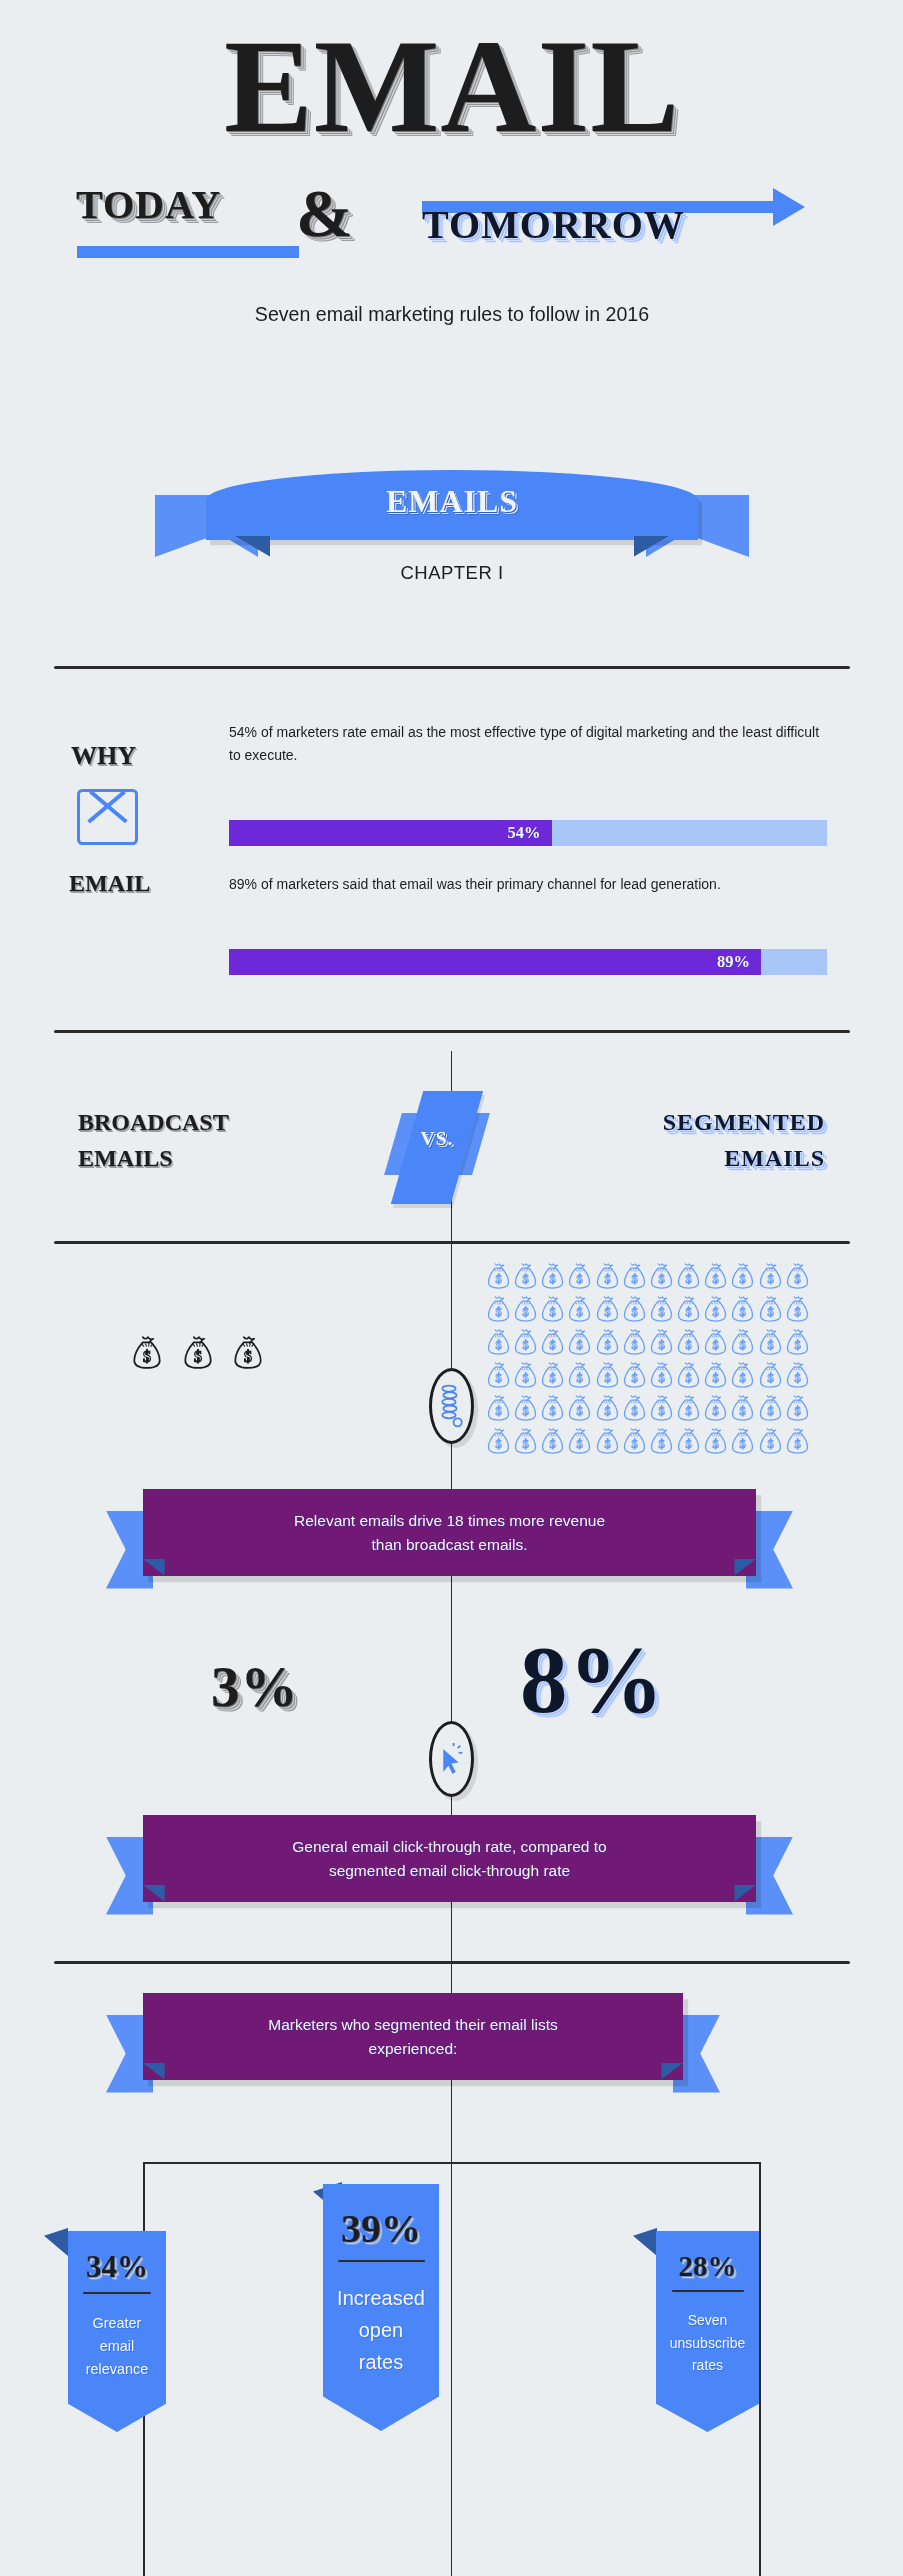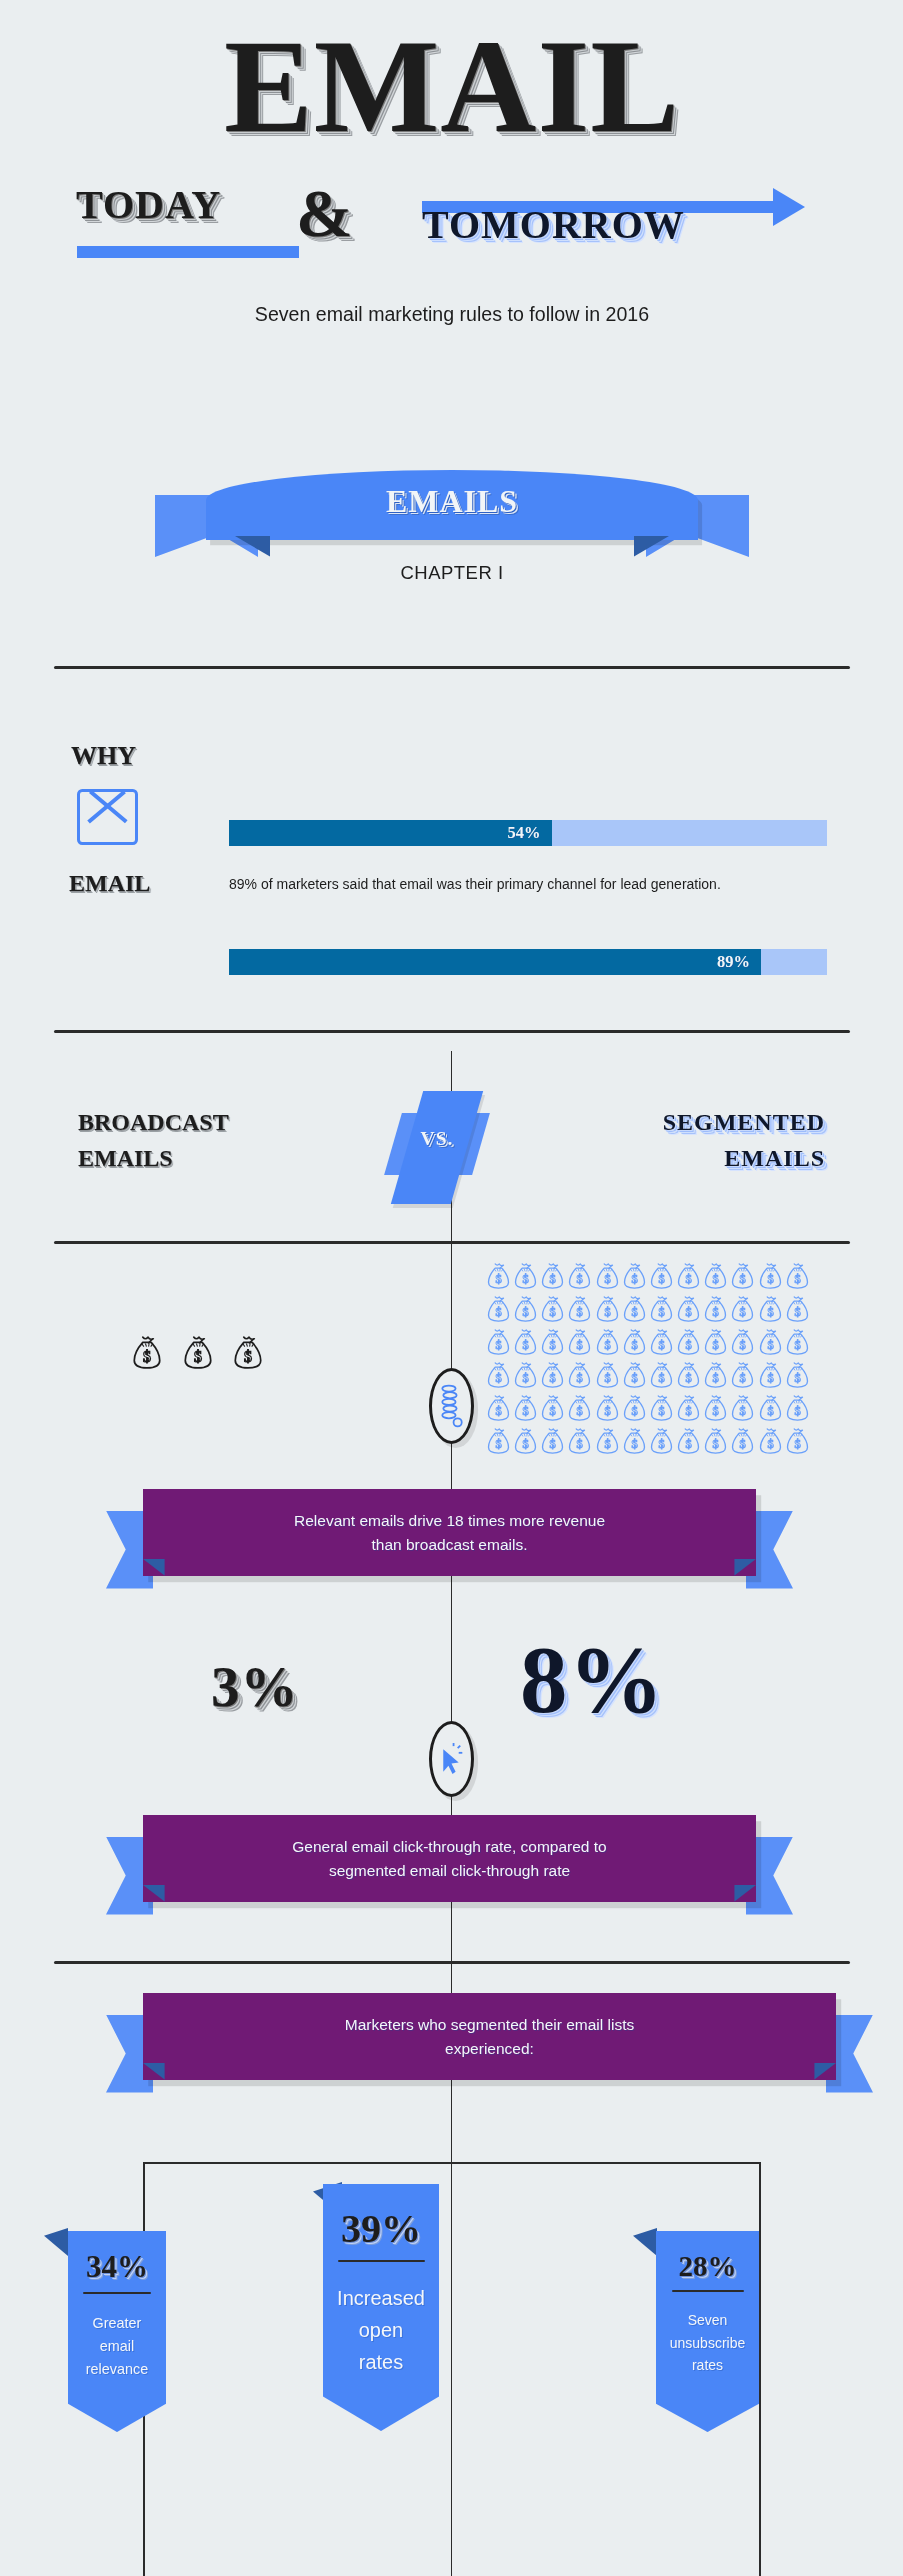--- a/index.html
+++ b/index.html
@@ -177,21 +177,21 @@
     width: 3.6px; height: 47px; left: 9.3px; top: 1px;
     transform-origin: top left; transform: rotate(-50deg);
   }
   #envelope::after {
     width: 3.6px; height: 47px; right: 9.3px; top: 1px;
     transform-origin: top right; transform: rotate(50deg);
   }
 
   .stat-text { font-size: 14px; color: #1d1d1d; line-height: 1.62; }
   .bar-track { height: 26px; background: #a9c6f9; }
-  .bar-fill  { height: 26px; background: #0369a1;
+  .bar-fill  { height: 26px; background: #6d28d9;
                display: flex; align-items: center; justify-content: flex-end; padding-left: 10px; }
   .bar-val {
     color: #f2f5f7; font-family:"Liberation Serif",serif;
     font-weight: 700; font-size: 16.5px; padding-right: 11.3px;
     text-shadow: 1px 1px 0 rgba(40,80,160,.45);
   }
 
   
   #bc-title  { left: 78px; top: 1105px; font-family:"Liberation Serif",serif;
                font-weight:700; font-size: 24px; line-height: 1.48; }
@@ -319,20 +319,23 @@
   <div class="abs" id="ribbon-fold-r"></div>
   <div class="abs press-white" id="ribbon-label">EMAILS</div>
   <div class="abs nar" id="chapter-label">CHAPTER I</div>
 
   <div class="rule" style="left:54px; top:666px; width:796px;"></div>
 
   <div class="abs press-sm" id="why-word">WHY</div>
   <div class="abs" id="envelope"></div>
   <div class="abs press-sm" id="email-word">EMAIL</div>
 
+  <div class="abs nar" style="left:229px; top:721px; width:598px;">
+    <p class="stat-text">54% of marketers rate email as the most effective type of digital marketing and the least difficult to execute.</p>
+  </div>
 
   <div class="abs bar-track" style="left:229px; top:820px; width:598px;">
     <div class="bar-fill" id="bar1" style="width: 54%;">
       <span class="bar-val">54%</span>
     </div>
   </div>
 
   <div class="abs nar" style="left:229px; top:873px; width:598px;">
     <p class="stat-text">89% of marketers said that email was their primary channel for lead generation.</p>
   </div>
@@ -864,21 +867,21 @@
         <div>General email click-through rate, compared to</div>
         <div>segmented email click-through rate</div>
       </div>
     </div>
     <div class="wbanner-fold-l"></div>
     <div class="wbanner-fold-r"></div>
   </div>
 
   <div class="rule" style="left:54px; top:1961px; width:796px;"></div>
 
-  <div class="wbanner-wrap" style="left:143px; top:1993px; width:693px; height:103px;">
+  <div class="wbanner-wrap" style="left:143px; top:1993px; width:540px; height:103px;">
     <div class="wbanner-tail-l"></div>
     <div class="wbanner-tail-r"></div>
     <div class="wbanner-main">
       <div class="wbanner-text nar">
         <div>Marketers who segmented their email lists</div>
         <div>experienced:</div>
       </div>
     </div>
     <div class="wbanner-fold-l"></div>
     <div class="wbanner-fold-r"></div>

